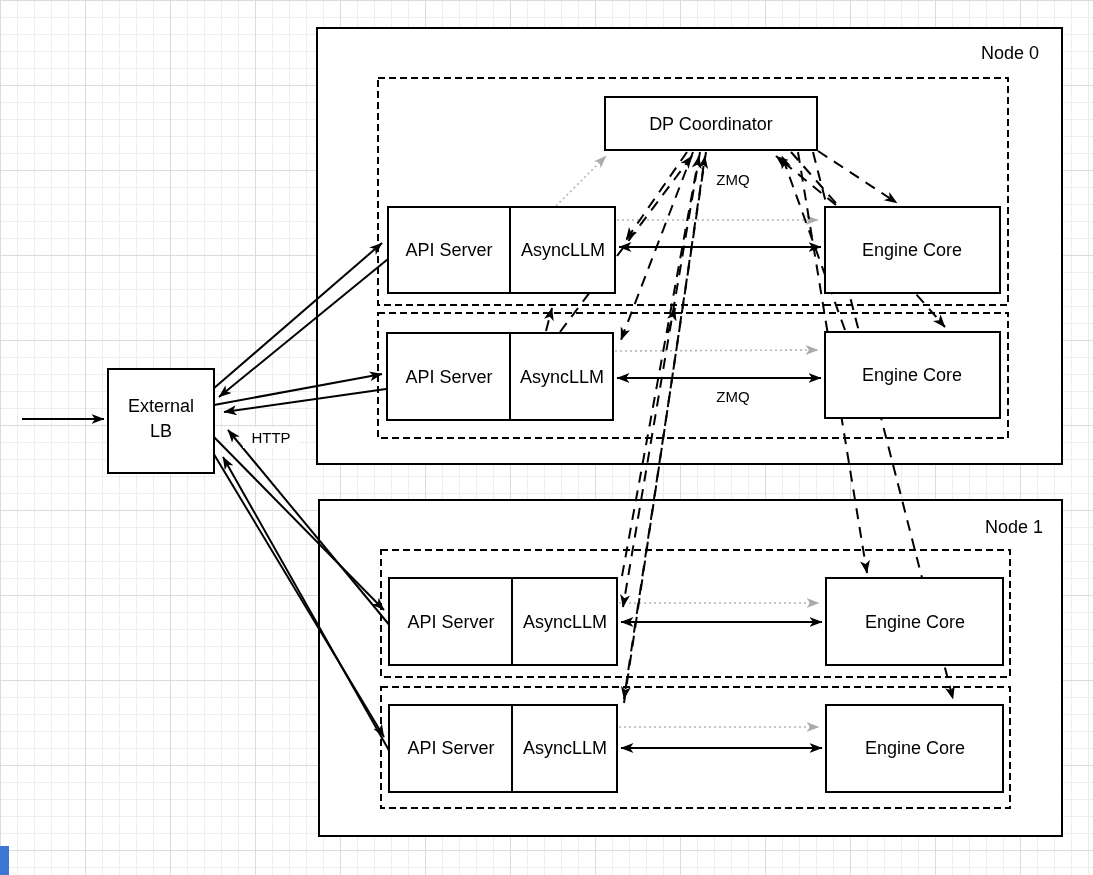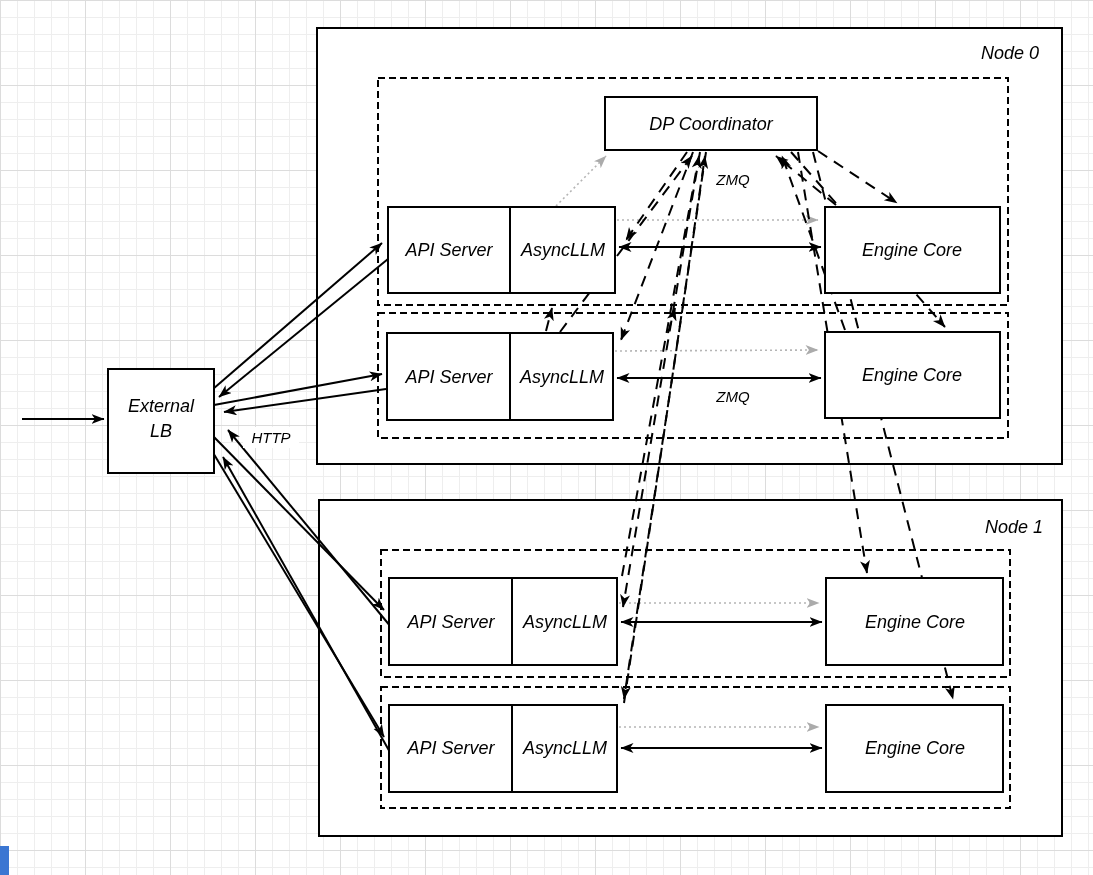--- a/index.html
+++ b/index.html
@@ -10,21 +10,20 @@
   }
   .canvas{
     position:relative;width:1093px;height:875px;
     background-color:#ffffff;
     background-image:
       linear-gradient(#dcdcdc 1px, transparent 1px),
       linear-gradient(90deg,#dcdcdc 1px, transparent 1px),
       linear-gradient(#eeeeee 1px, transparent 1px),
       linear-gradient(90deg,#eeeeee 1px, transparent 1px);
     background-size:85px 85px,85px 85px,17px 17px,17px 17px;
-    font-style:italic;
   }
   svg{position:absolute;left:0;top:0;}
   .page-marker{position:absolute;left:0;top:846px;width:9px;height:29px;background:#3b76d2;}
   text{font-family:"Liberation Sans",sans-serif;fill:#000000;}
   .box-label{font-size:18px;}
   .node-label{font-size:18px;}
   .edge-label{font-size:15px;}
   .shape{fill:#ffffff;stroke:#000000;stroke-width:2;}
   .group{fill:none;stroke:#000000;stroke-width:2;stroke-dasharray:7 4;}
   .wire{stroke:#000000;stroke-width:2;fill:none;}

